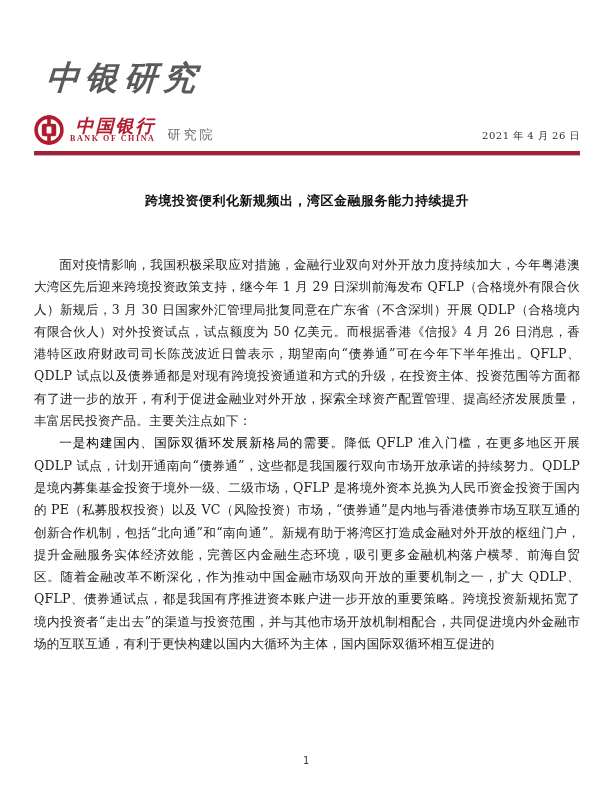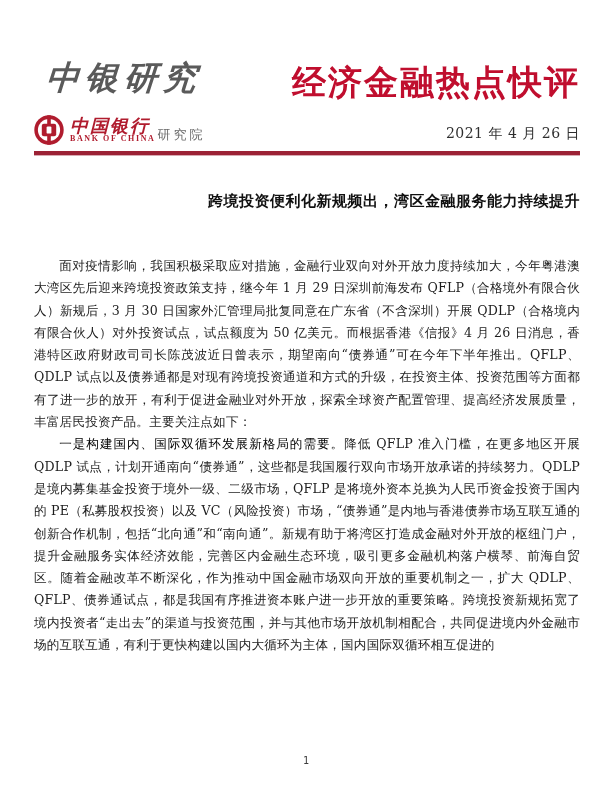--- a/index.html
+++ b/index.html
@@ -39,20 +39,21 @@
     font-size: 34px;
     letter-spacing: 2px;
     color: #c00e2e;
     line-height: 1.1;
   }
   .logo-row {
     display: flex;
     justify-content: space-between;
     align-items: flex-end;
     margin-top: 14px;
+    text-align: right;
   }
   .logo-block { display: flex; align-items: center; }
   .boc-emblem { width: 30px; height: 30px; flex: 0 0 auto; }
   .logo-words { margin-left: 6px; display: flex; flex-direction: column; line-height: 1; }
   .logo-cn {
     font-family: "DejaVu Serif", "Liberation Serif", serif;
     font-weight: 700;
     font-style: italic;
     font-size: 18px;
     letter-spacing: 2px;
@@ -64,46 +65,46 @@
     font-size: 8px;
     letter-spacing: 1.6px;
     color: #b01c2e;
     margin-top: 0;
   }
   .logo-org {
     font-family: Liberation Serif, serif;
     font-size: 13px;
     letter-spacing: 3px;
     color: #6b6b6b;
-    margin-left: 2px;
+    margin-left: 12px;
     align-self: flex-end;
     padding-bottom: 1px;
   }
   .issue-line {
-    font-size: 14px;
+    font-size: 10px;
     color: #2e2e2e;
     letter-spacing: 0.5px;
     display: flex;
     gap: 8px;
     padding-bottom: 2px;
   }
   .head-rule {
     margin-top: 6px;
     height: 5px;
     background: #9c2235;
     border-bottom: 1px solid #d8aab2;
   }
 
   
   .doc-title {
     margin-top: 36px;
-    text-align: right;
+    text-align: center;
     font-family: Liberation Mono, monospace;
     font-weight: 700;
-    font-size: 15px;
+    font-size: 13px;
     letter-spacing: 0.5px;
     color: #111;
   }
   .body-text { margin-top: 44px; }
   .body-text p {
     font-size: 12.6px;
     line-height: 22.3px;
     text-align: justify;
     text-indent: 2em;
     color: #1c1c1c;
@@ -124,21 +125,20 @@
   }
 </style>
 </head>
 <body>
 
 <div class="page">
   <div class="content">
 
     <div class="mast-row">
       <div class="brand-calligraphy">中银研究</div>
-      <div class="masthead">经济金融热点快评</div>
     </div>
 
     <div class="logo-row">
       <div class="logo-block">
         <svg class="boc-emblem" viewBox="0 0 100 100" aria-hidden="true">
           <circle cx="50" cy="50" r="49" fill="#b01c2e"></circle>
           <circle cx="50" cy="50" r="37" fill="#ffffff"></circle>
           <rect x="44" y="1" width="12" height="98" fill="#b01c2e"></rect>
           <rect x="26" y="29" width="48" height="42" rx="7" fill="#b01c2e"></rect>
           <rect x="42" y="38" width="16" height="24" rx="4" fill="#ffffff"></rect>

